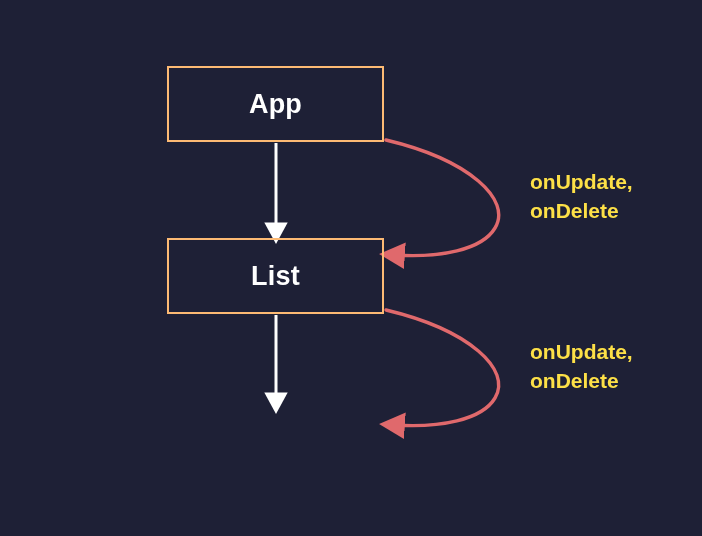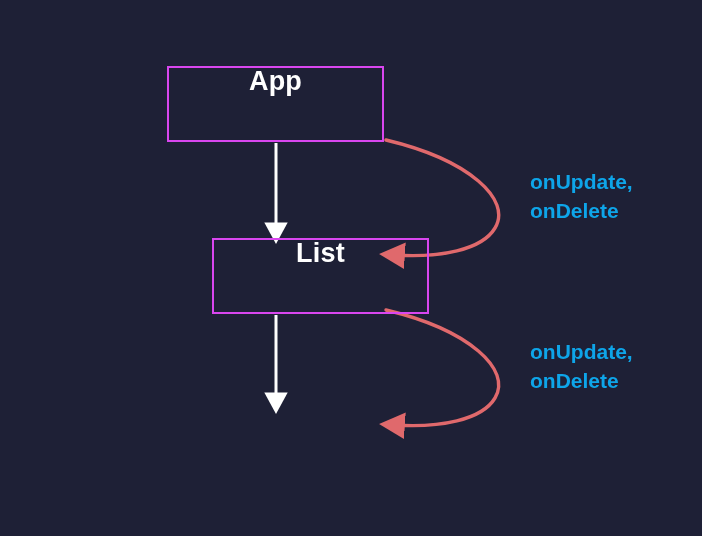--- a/index.html
+++ b/index.html
@@ -22,37 +22,37 @@
   #edge-layer {
     position: absolute;
     left: 0;
     top: 0;
     width: 702px;
     height: 536px;
   }
   .node {
     position: absolute;
     box-sizing: border-box;
-    border: 2px solid #d946ef;
+    border: 2px solid #fdba74;
     background: transparent;
     display: flex;
-    align-items: flex-start;
+    align-items: center;
     justify-content: center;
   }
   .node-label {
     color: #ffffff;
     font-size: 27px;
     font-weight: bold;
     letter-spacing: 0.2px;
     line-height: 1;
     white-space: nowrap;
   }
   .edge-label {
     position: absolute;
-    color: #0ea5e9;
+    color: #fde047;
     font-size: 21px;
     font-weight: bold;
     line-height: 1.38;
     white-space: nowrap;
   }
 </style>
 </head>
 <body>
 
 <div id="canvas">
@@ -74,21 +74,21 @@
 
     <path d="M 386 140 C 470 160, 512 200, 495 228 C 482 250, 440 258, 394 255" fill="none" stroke="#e0696c" stroke-width="3.4" stroke-linecap="round" marker-end="url(#red-arrowhead)"></path>
 
     <path d="M 386 310 C 470 330, 512 370, 495 398 C 482 420, 440 428, 394 425" fill="none" stroke="#e0696c" stroke-width="3.4" stroke-linecap="round" marker-end="url(#red-arrowhead)"></path>
   </svg>
 
   <div class="node" style="left:167px; top:66px; width:217px; height:76px;">
     <span class="node-label">App</span>
   </div>
 
-  <div class="node" style="left:167px; top:238px; width:217px; height:76px;margin-left:45px;">
+  <div class="node" style="left:167px; top:238px; width:217px; height:76px;">
     <span class="node-label">List</span>
   </div>
 
 
   <div class="edge-label" style="left:530px; top:168px;">
     <div>onUpdate,</div>
     <div>onDelete</div>
   </div>
 
   <div class="edge-label" style="left:530px; top:338px;">

